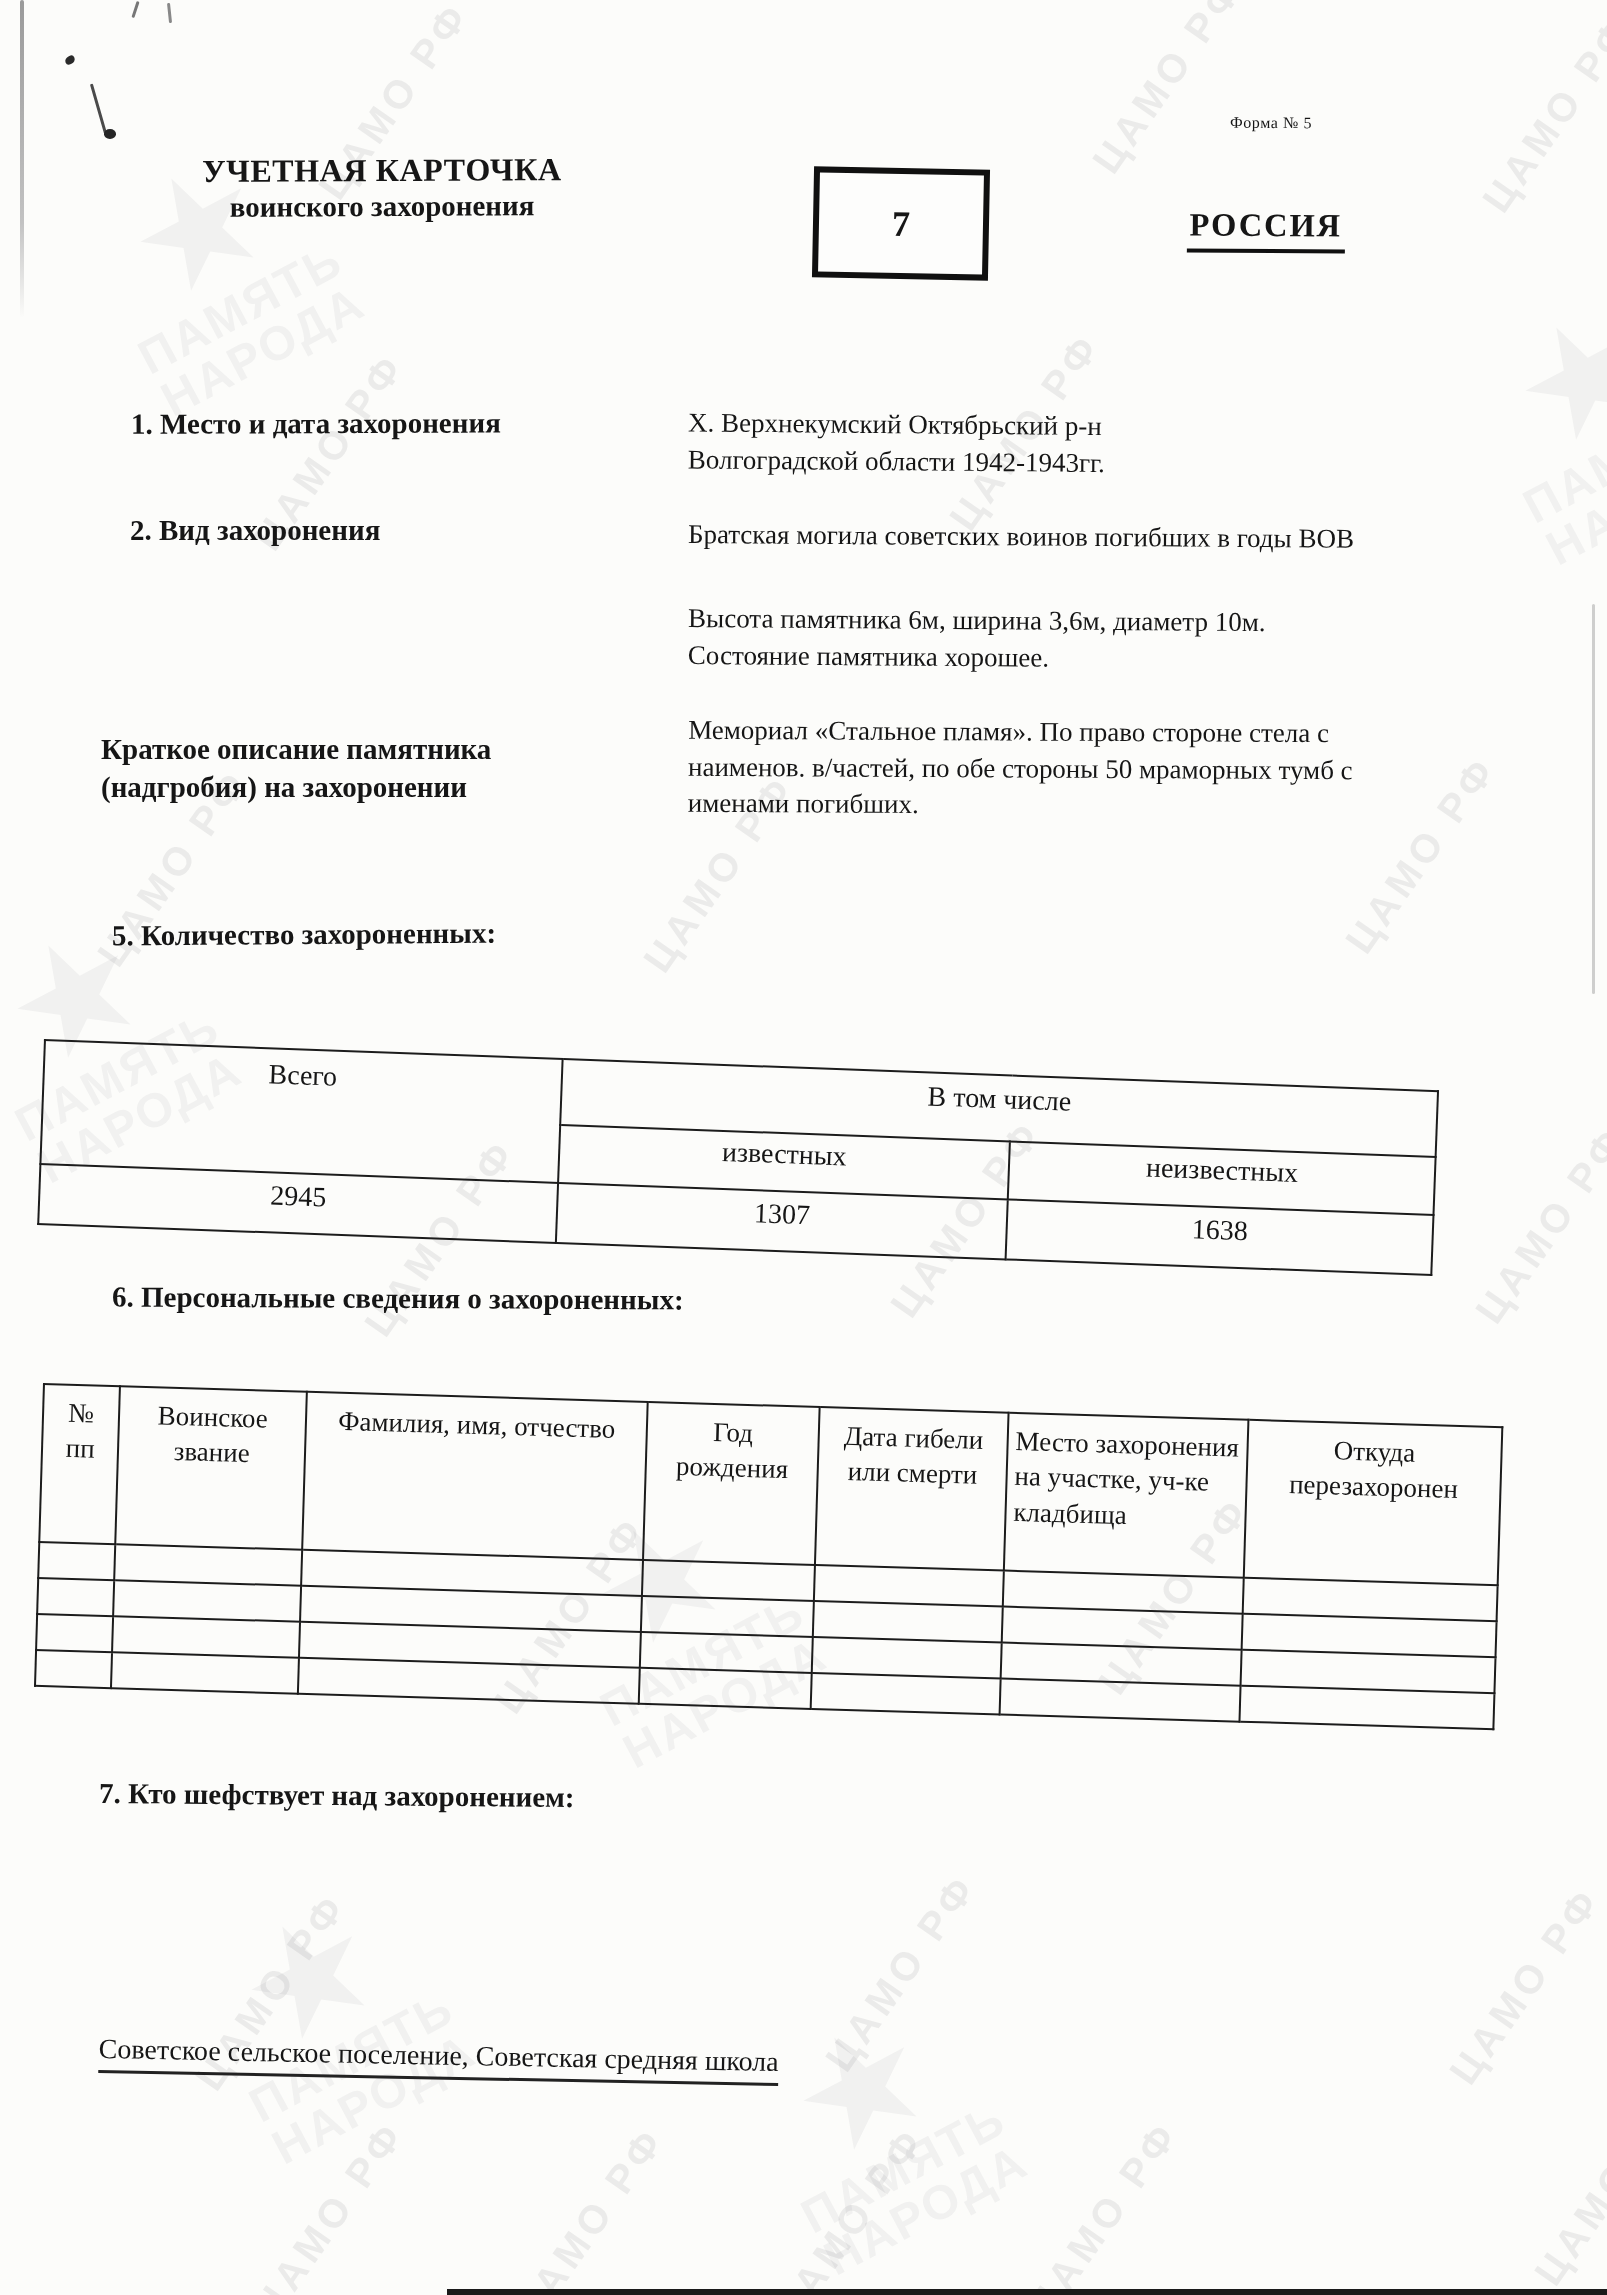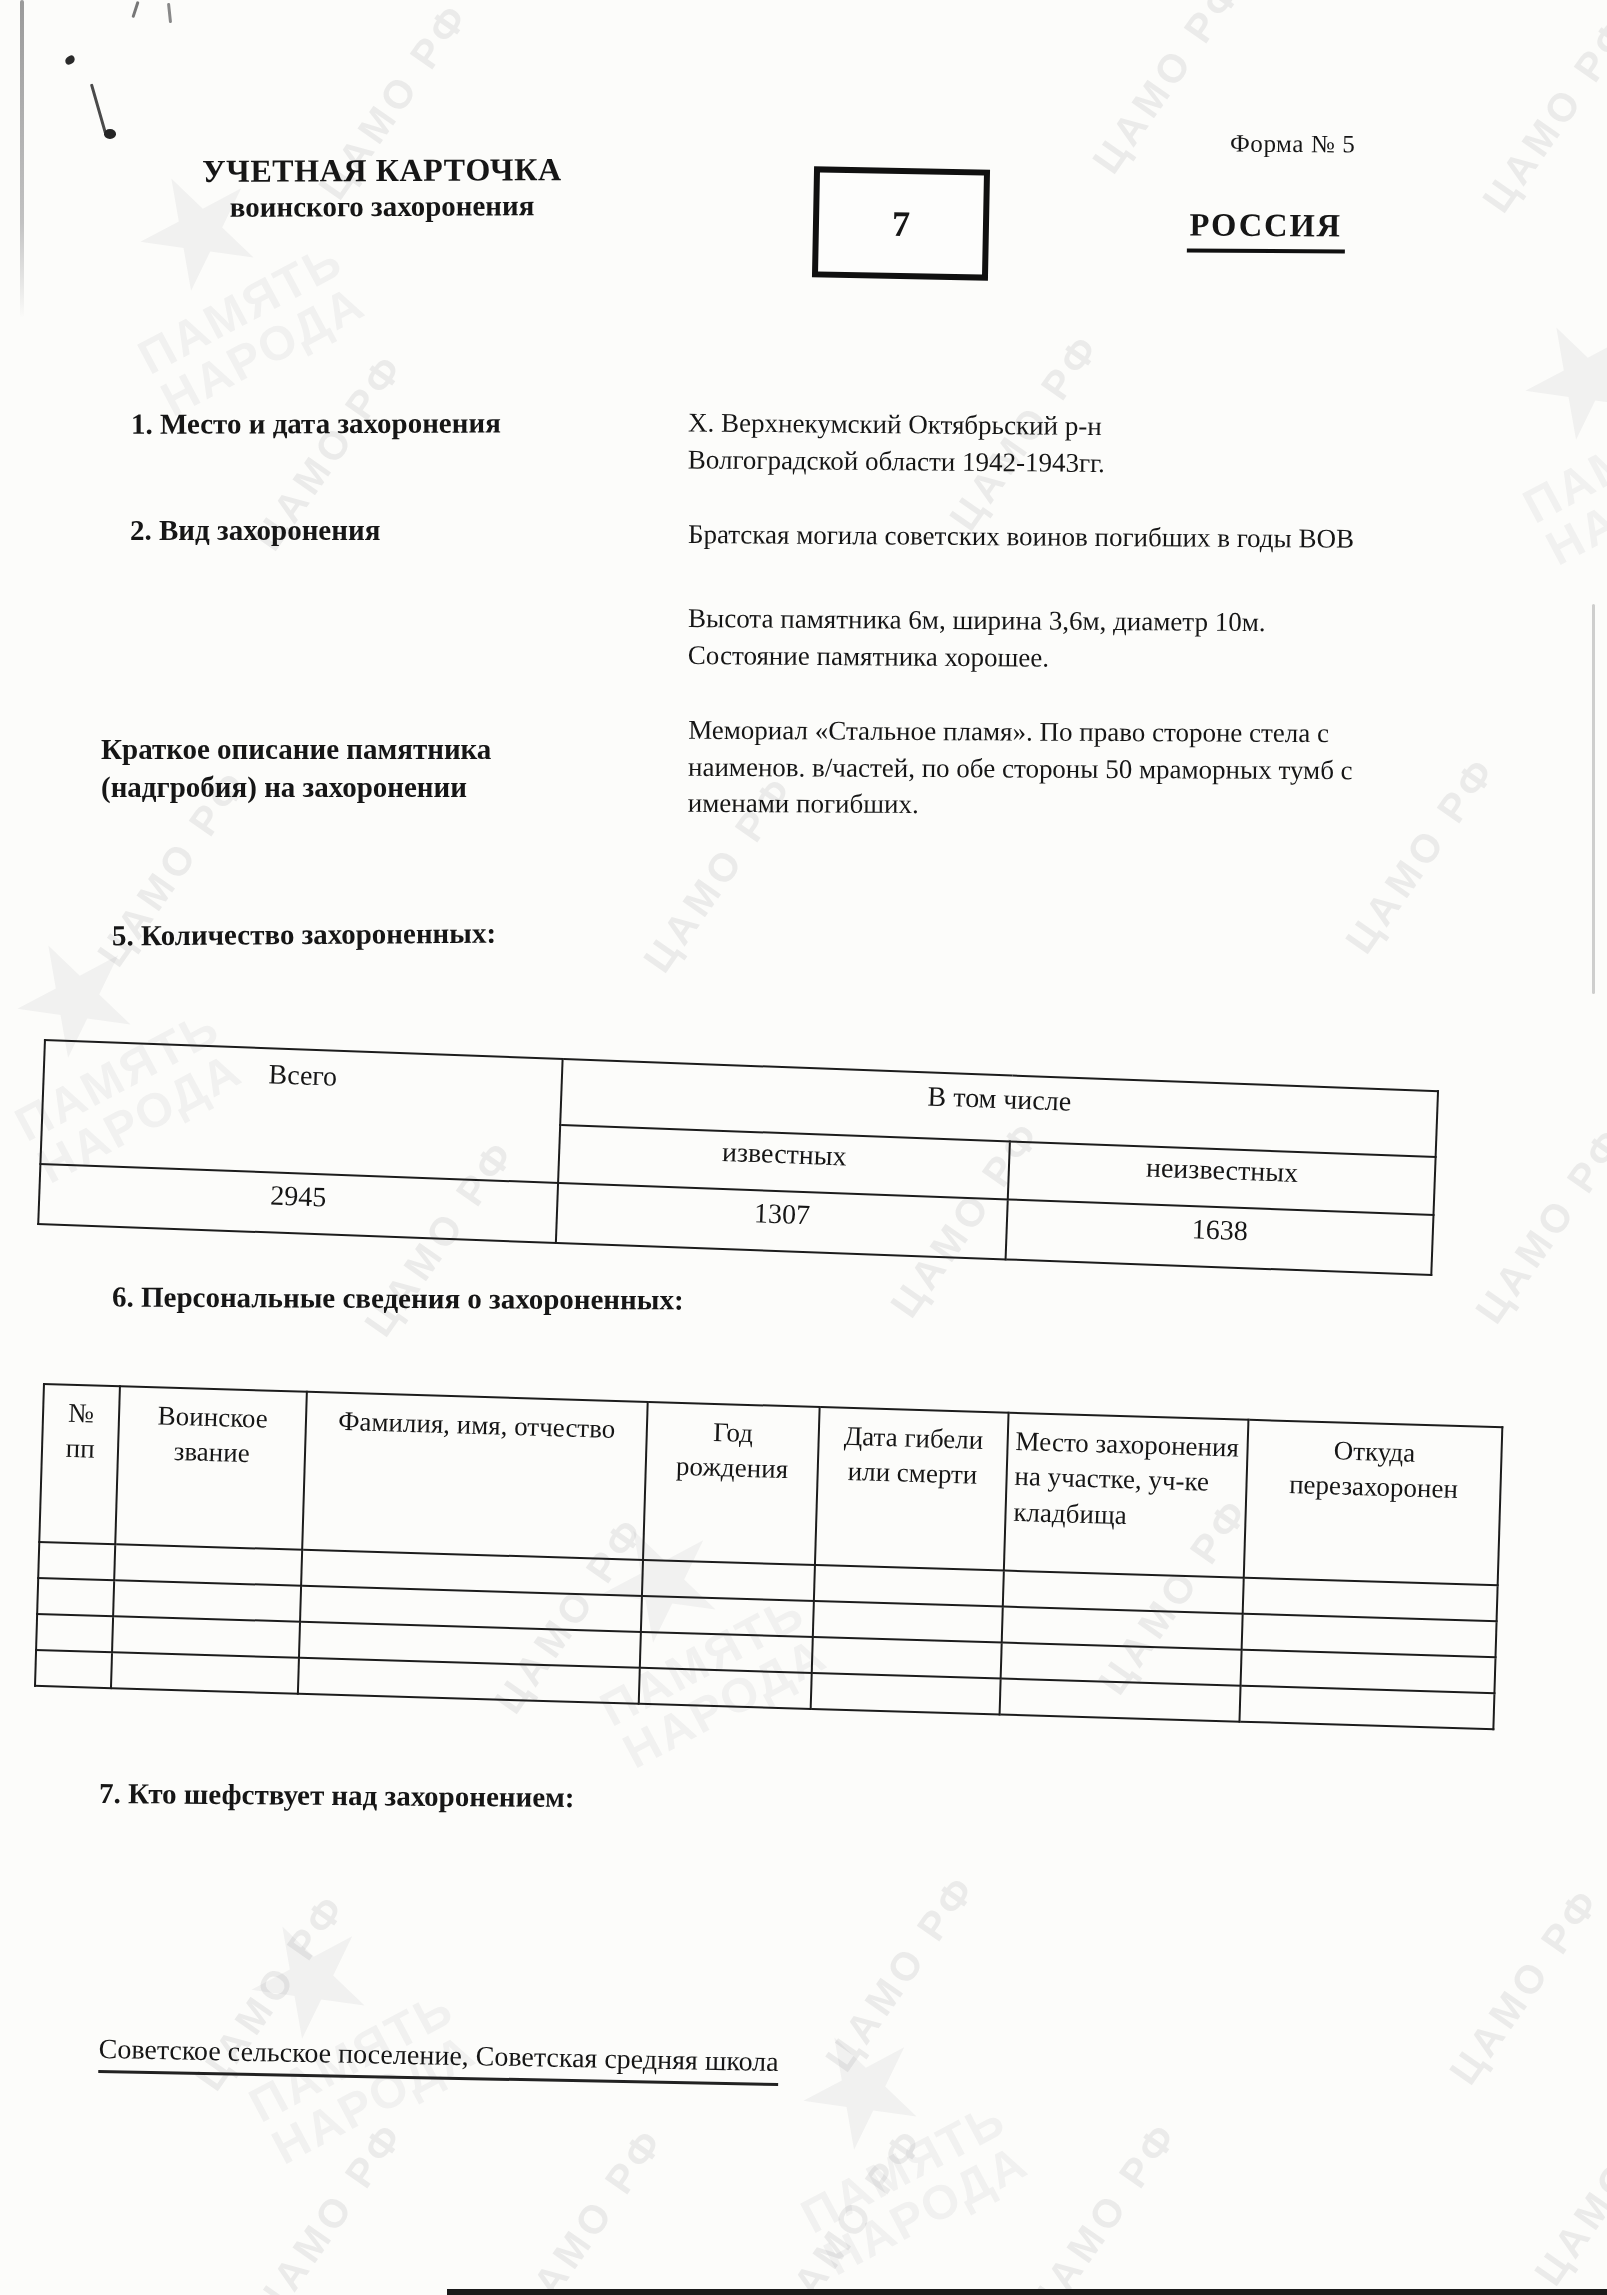--- a/index.html
+++ b/index.html
@@ -14,22 +14,22 @@
     background: #fcfcfa;
     overflow: hidden;
     font-family: "Liberation Serif", "DejaVu Serif", serif;
     color: #161616;
   }
   .abs { position: absolute; }
   .preline { white-space: pre-line; }
 
   
   .form-number {
-    left: 1230px; top: 130px;
-    font-size: 25px;
+    left: 1230px; top: 114px;
+    font-size: 16px;
     letter-spacing: 0.6px;
     transform: rotate(0.4deg);
   }
   .title-block {
     left: 161px; top: 153px; width: 442px;
     text-align: center;
     transform: rotate(-0.3deg);
   }
   .title-line1 { font-size: 32px; font-weight: bold; letter-spacing: 0.6px; line-height: 1.1; }
   .title-line2 { font-size: 29px; font-weight: bold; line-height: 1.25; }

